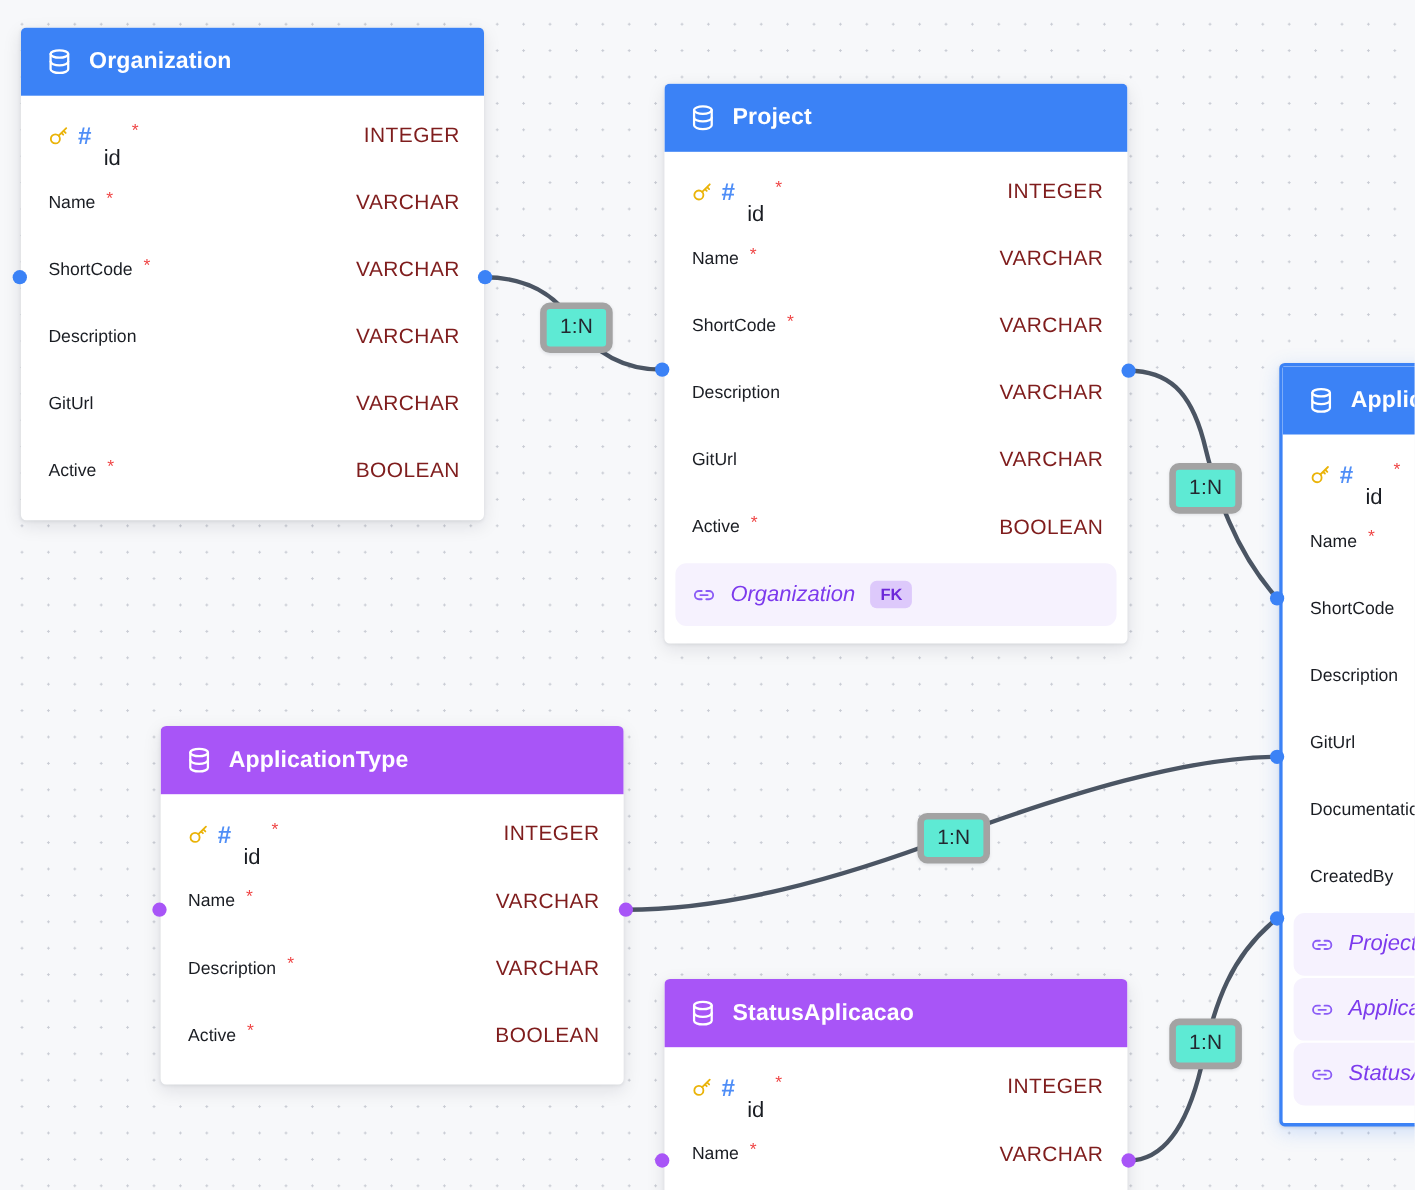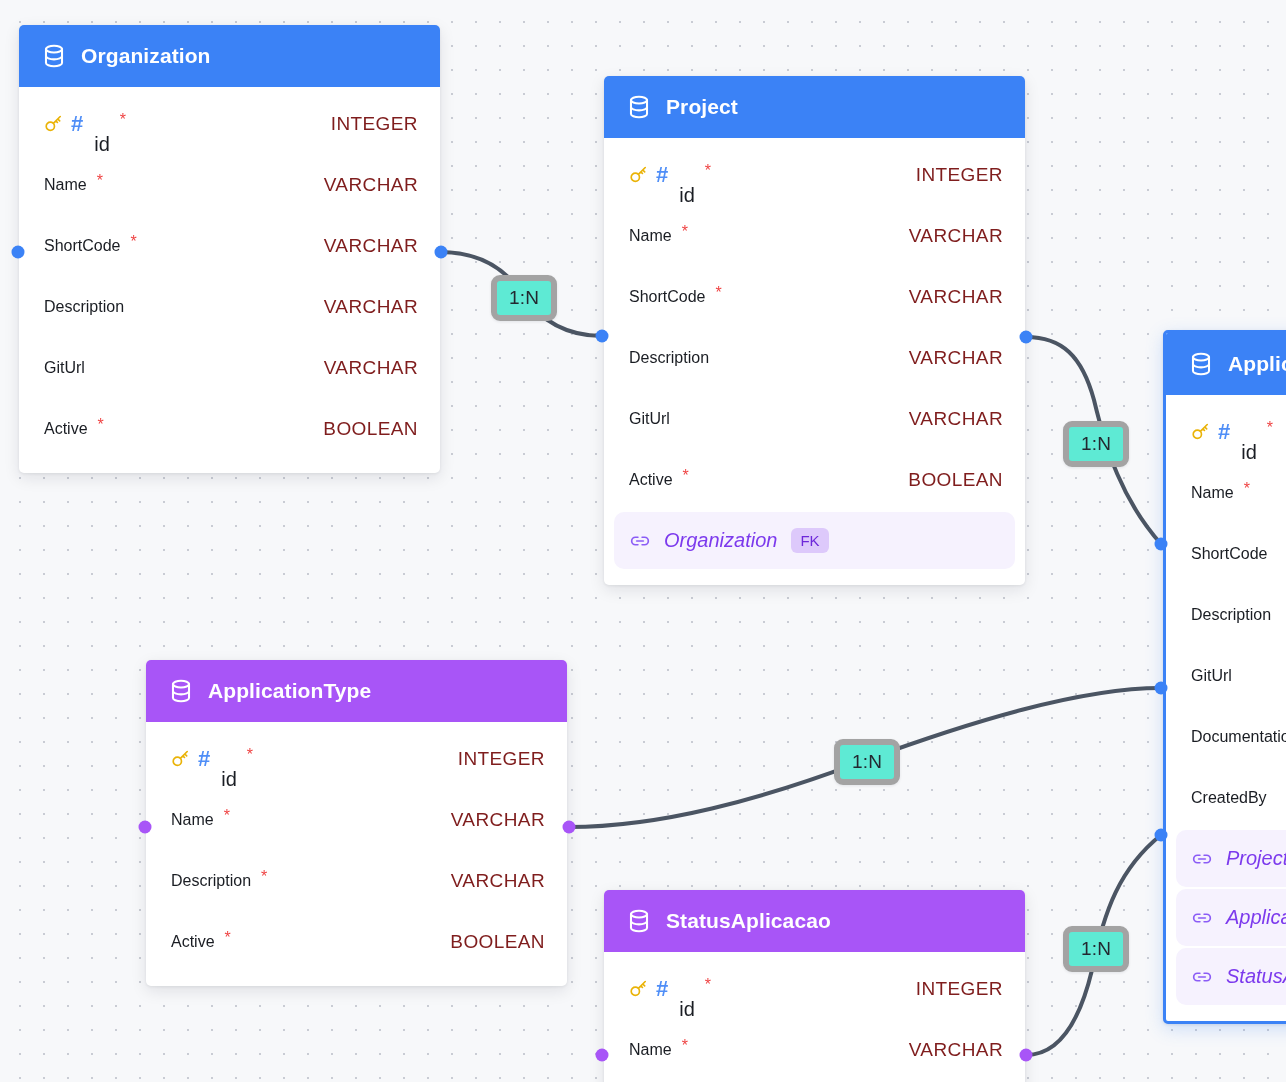--- a/index.html
+++ b/index.html
@@ -160,21 +160,21 @@
   }
   .fk-name {
     font-size: 20px;
     font-style: italic;
     color: #7c3aed;
   }
   .fk-badge {
     background: #ddc9fb;
     color: #6d28d9;
     font-size: 15px;
-    font-weight: normal;
+    font-weight: bold;
     border-radius: 6px;
     padding: 5px 9px;
     line-height: 1;
   }
   .link-icon { flex: 0 0 auto; display: block; }
 </style>
 </head>
 <body>
 
 <div id="canvas">

